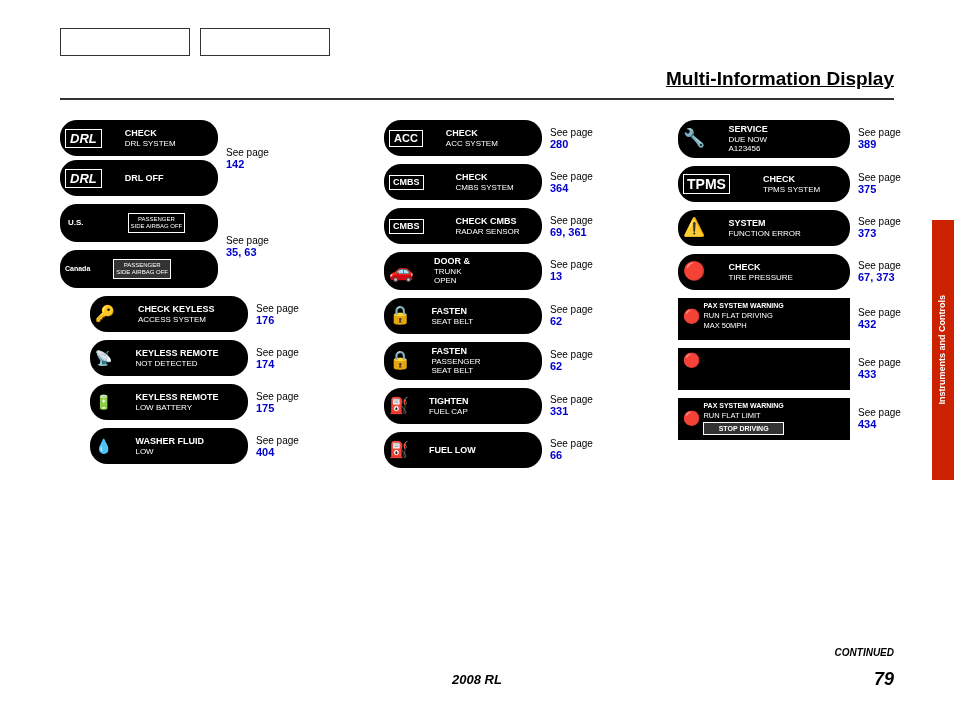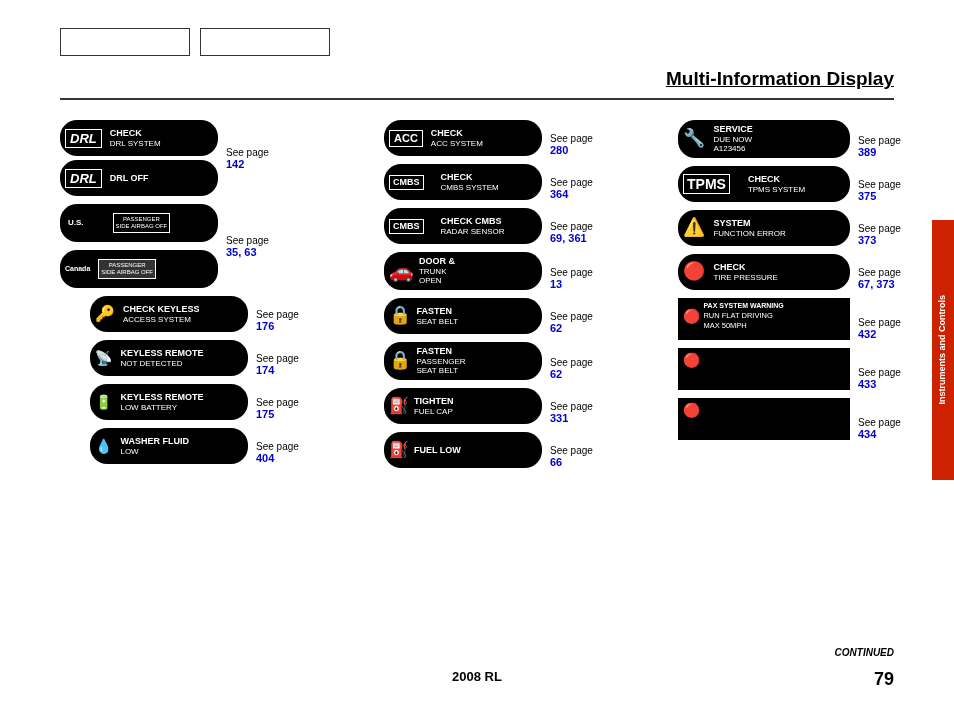--- a/index.html
+++ b/index.html
@@ -85,35 +85,35 @@
       gap: 18px;
       margin-top: 12px;
     }
     .column {
       flex: 1;
     }
 
     
     .indicator-row {
       display: flex;
-      align-items: flex-end;
+      align-items: center;
       margin-bottom: 8px;
       gap: 8px;
       padding-left: 30px;
     }
     .indicator-box {
       background: #000;
       color: #fff;
       min-width: 158px;
       width: 158px;
       min-height: 36px;
       padding: 4px 5px;
       display: flex;
       align-items: center;
-      gap: 5px;
+      gap: 20px;
       font-size: 8.5px;
       line-height: 1.2;
       flex-shrink: 0;
       border-radius: 17px;
     }
     .indicator-box.wide {
       min-width: 172px;
       width: 172px;
     }
     .see-page {
@@ -227,22 +227,23 @@
       gap: 4px;
     }
 
     
     .footer {
       position: absolute;
       bottom: 20px;
       left: 60px;
       right: 60px;
       display: flex;
-      align-items: flex-start;
+      align-items: center;
       justify-content: space-between;
+      font-style: italic;
     }
     .footer-center {
       position: absolute;
       left: 50%;
       transform: translateX(-50%);
       font-size: 13px;
       font-weight: bold;
     }
     .footer-right {
       margin-left: auto;
@@ -645,20 +646,25 @@
         <div class="see-page">
           <span class="see-page-label">See page</span>
           <span class="see-page-num">433</span>
         </div>
       </div>
 
       <div class="indicator-row">
         <div class="pax-box">
           <div style="display:flex; align-items:center; gap:3px;">
             <span style="font-size:14px;">🔴</span>
+            <div>
+              <div class="pax-title">PAX SYSTEM WARNING</div>
+              <div class="pax-text">RUN FLAT LIMIT</div>
+              <div class="pax-stop-bar">STOP DRIVING</div>
+            </div>
           </div>
         </div>
         <div class="see-page">
           <span class="see-page-label">See page</span>
           <span class="see-page-num">434</span>
         </div>
       </div>
 
     </div>
 

